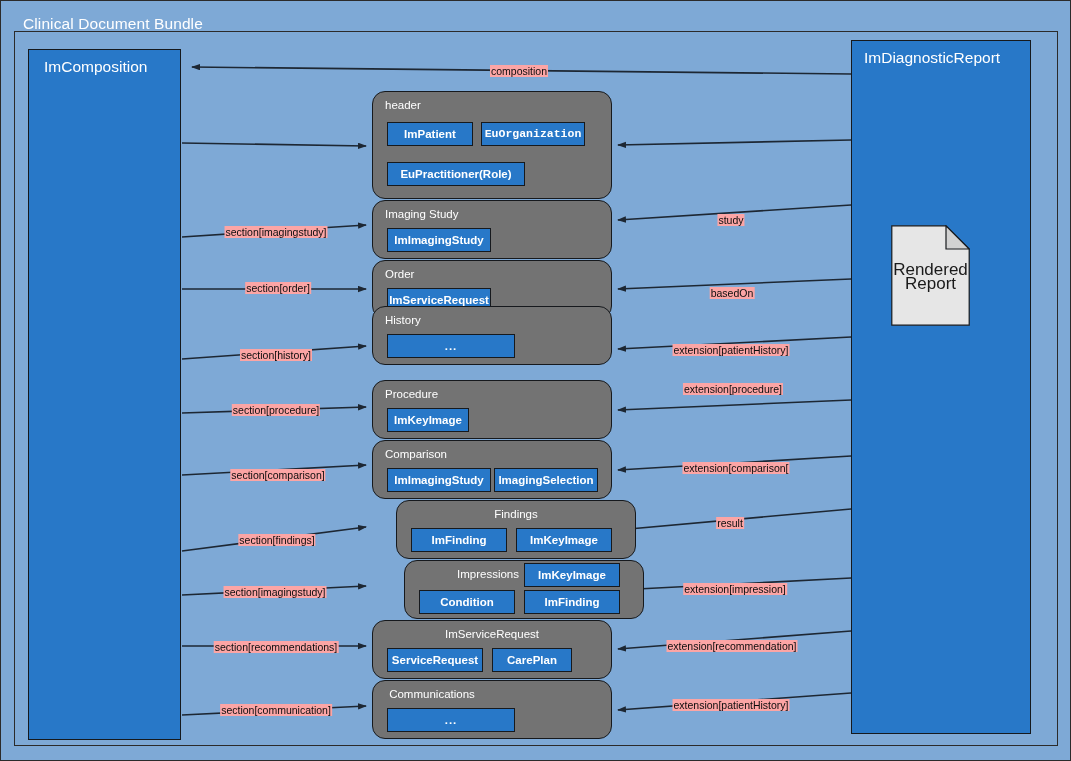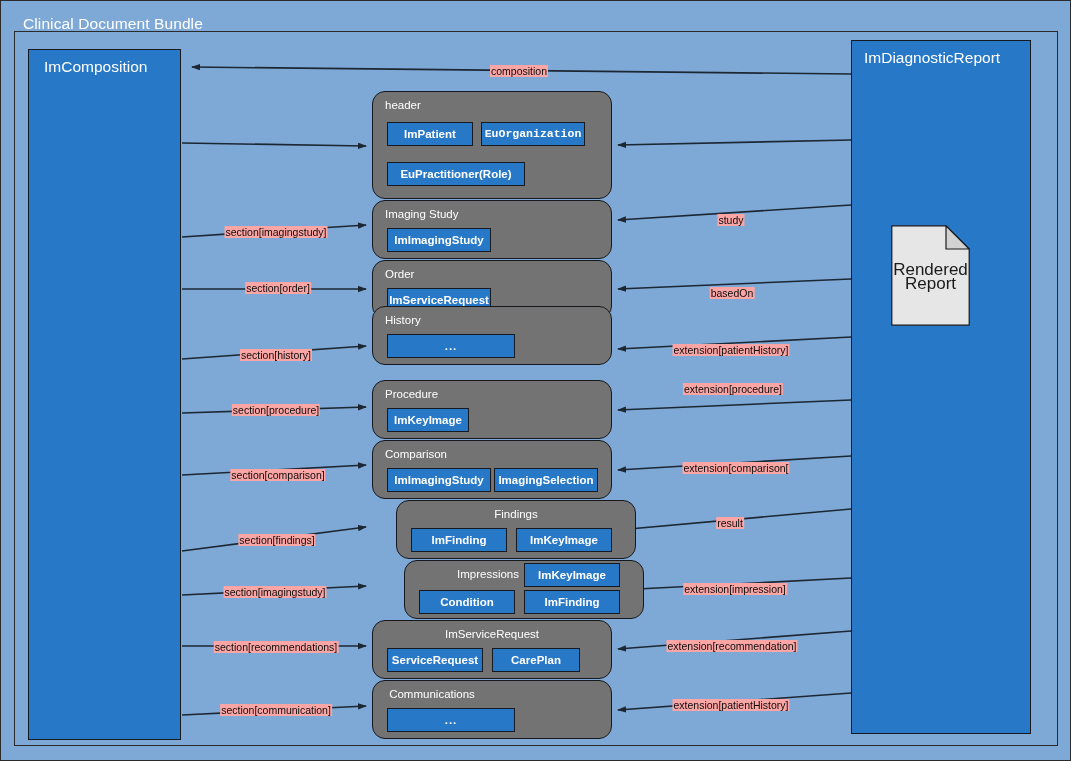--- a/index.html
+++ b/index.html
@@ -264,21 +264,21 @@
   <div class="section" style="top:559px;height:59px;margin-left:32px;">
     <div class="sec-title center" style="left:-36px;">Impressions</div>
     <div class="chip" style="left:119px;top:2px;width:96px;">ImKeyImage</div>
     <div class="chip" style="left:14px;top:29px;width:96px;">Condition</div>
     <div class="chip" style="left:119px;top:29px;width:96px;">ImFinding</div>
   </div>
 
   <div class="section" style="top:619px;height:59px;">
     <div class="sec-title center">ImServiceRequest</div>
     <div class="chip" style="left:14px;top:27px;width:96px;">ServiceRequest</div>
-    <div class="chip" style="left:119px;top:27px;width:88px;">CarePlan</div>
+    <div class="chip" style="left:119px;top:27px;width:80px;">CarePlan</div>
   </div>
 
   <div class="section" style="top:679px;height:59px;">
     <div class="sec-title center" style="left:-60px;">Communications</div>
     <div class="chip plain" style="left:14px;top:27px;width:128px;">...</div>
   </div>
 
 </div>
 
 </body></html>

